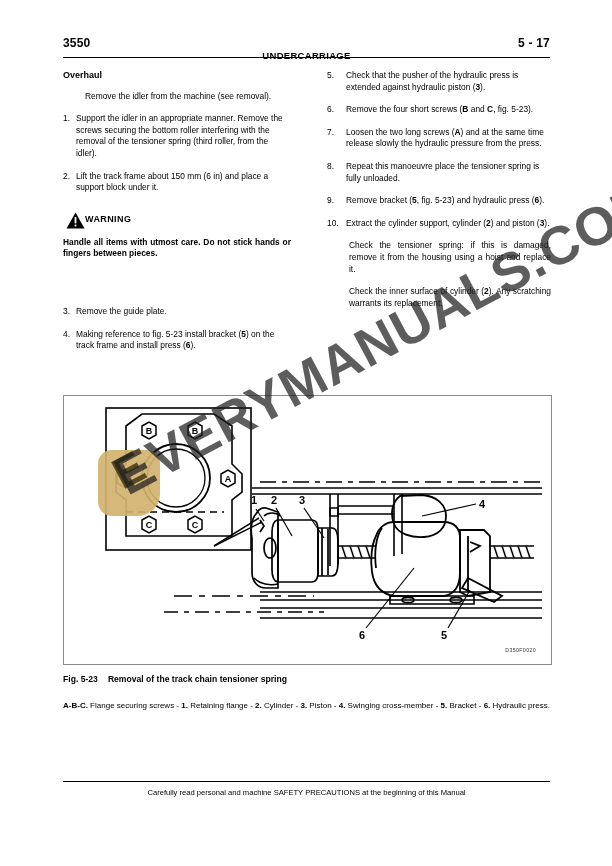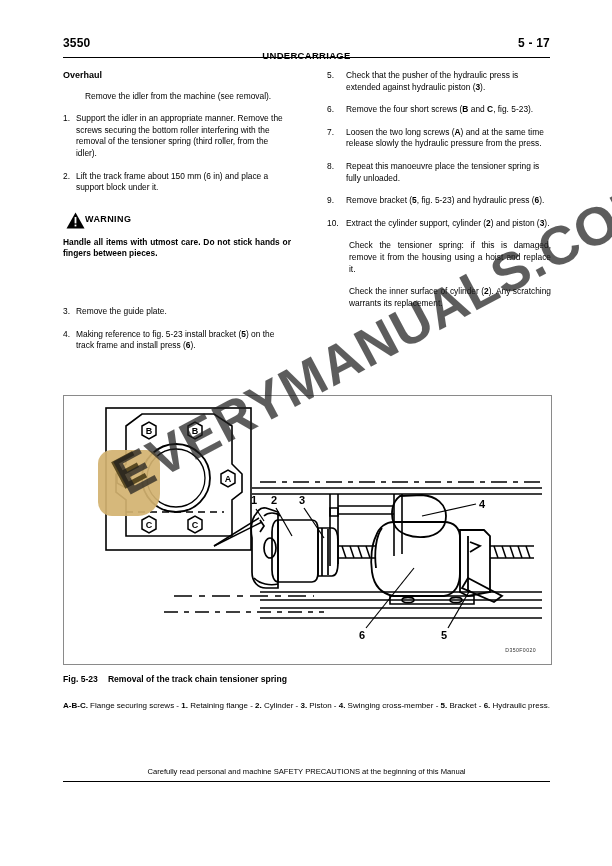--- a/index.html
+++ b/index.html
@@ -159,21 +159,21 @@
     position: absolute;
     left: 63px;
     top: 781px;
     width: 487px;
     height: 0;
     border-top: 1.4px solid #000;
   }
   .footer-text {
     position: absolute;
     left: 63px;
-    top: 767px;
+    top: 788px;
     width: 487px;
     text-align: center;
     font-size: 7.6px;
     color: #000;
   }
 
   
   .watermark {
     position: absolute;
     left: 0;

